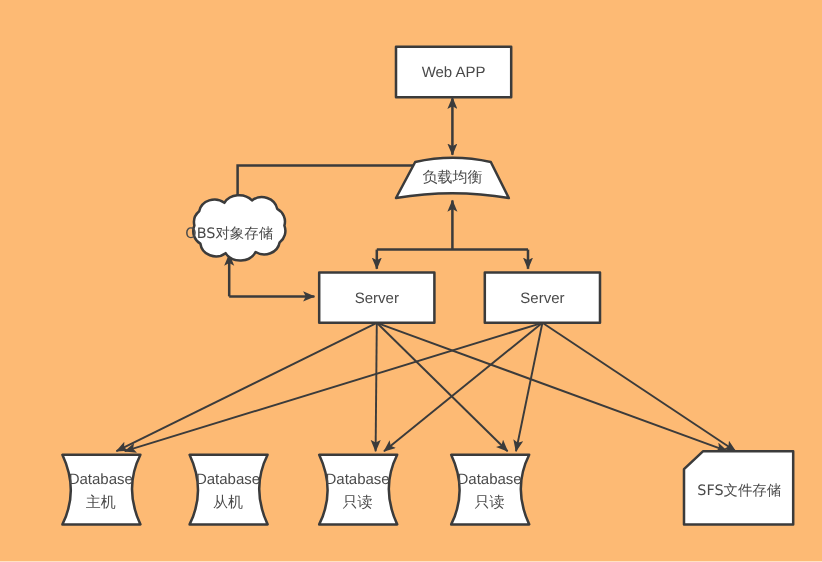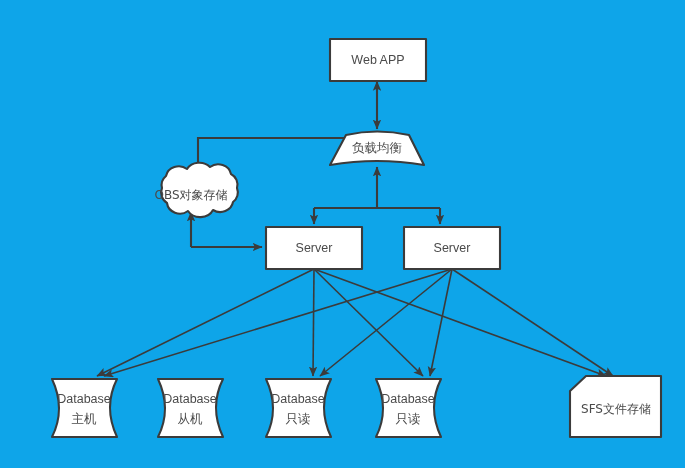--- a/index.html
+++ b/index.html
@@ -11,21 +11,21 @@
   body {
     width: 685px;
     height: 468px;
     font-family: "Liberation Sans", "DejaVu Sans", sans-serif;
     overflow: hidden;
   }
   #diagram-root {
     position: relative;
     width: 685px;
     height: 468px;
-    background: #0ea5e9;
+    background: #fdba74;
   }
   svg#arch-svg {
     display: block;
     width: 685px;
     height: 468px;
   }
   .node-shape {
     fill: #ffffff;
     stroke: #3b3b3b;
     stroke-width: 2.1;

